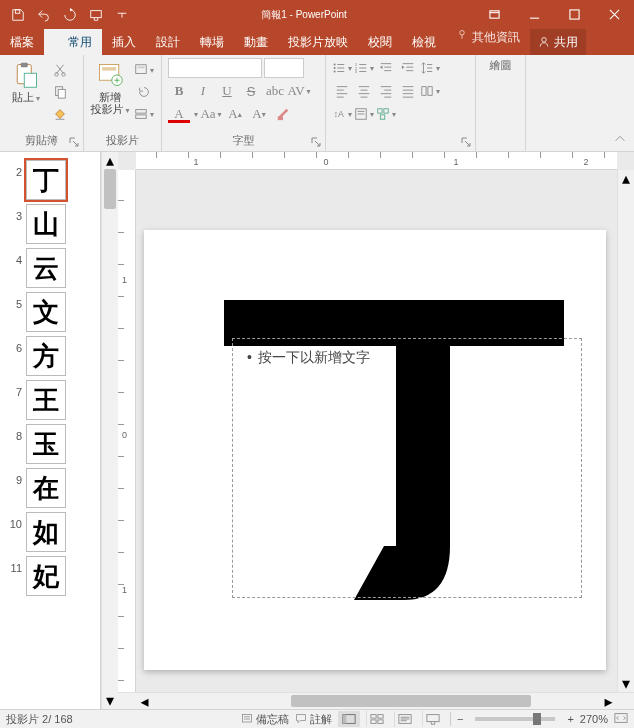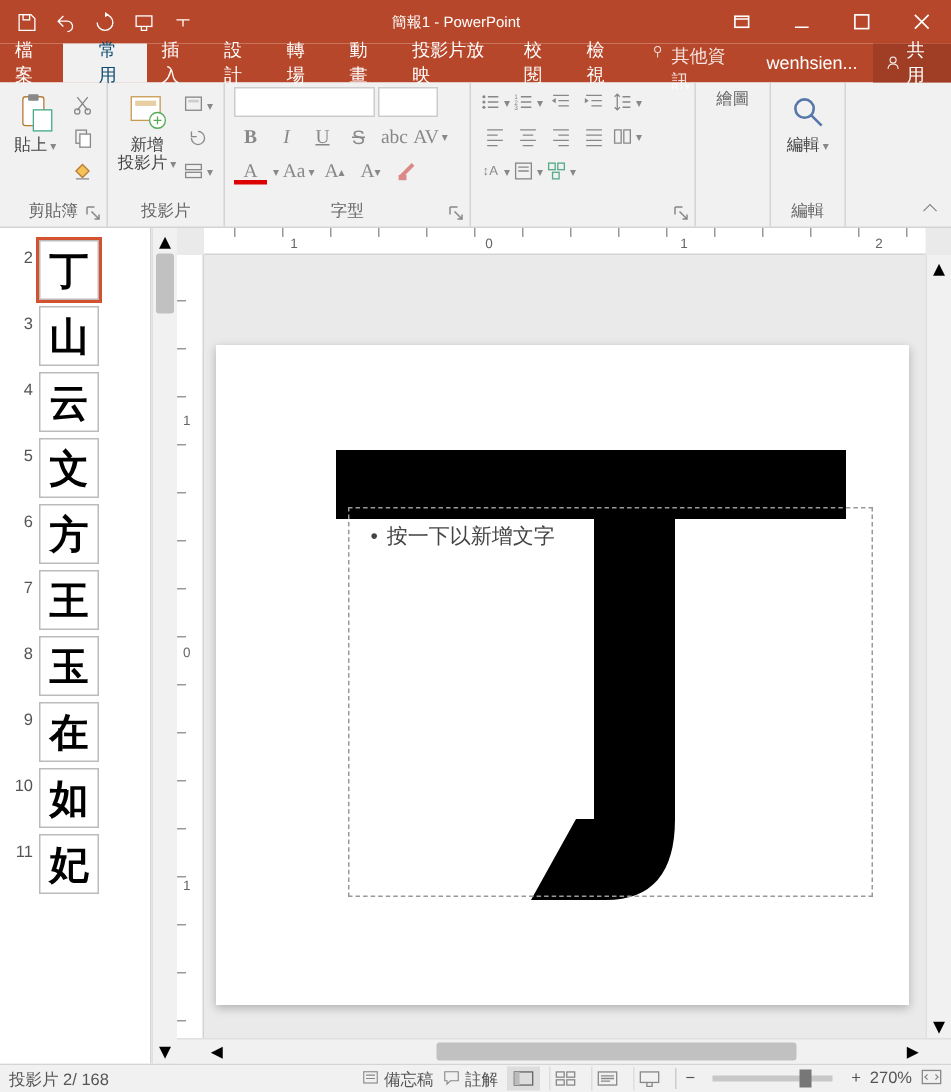--- a/index.html
+++ b/index.html
@@ -141,33 +141,32 @@
   <div class="rtab">投影片放映</div>
   <div class="rtab">校閱</div>
   <div class="rtab">檢視</div>
   <div class="rtab tell">
     <svg width="12" height="12" viewBox="0 0 16 16">
         <circle cx="8" cy="5" r="3" fill="none" stroke="#fff"></circle>
         <path d="M8 8v5" stroke="#fff"></path>
       </svg>
     <span>其他資訊</span>
   </div>
-  <div class="rtab user">wenhsien...</div>
   <div class="rtab share">
     <svg width="12" height="12" viewBox="0 0 16 16">
         <circle cx="8" cy="5" r="3" fill="none" stroke="#fff"></circle>
         <path d="M3 14c0-3 2-5 5-5s5 2 5 5" fill="none" stroke="#fff"></path>
       </svg>
     <span>共用</span>
   </div>
 </div>
 
 <div class="ribbon">
 
-  <div class="rgroup" style="width:72px;">
+  <div class="rgroup" style="width:84px;">
     <div class="rgroup-body">
       <div class="bigbtn">
         <svg viewBox="0 0 32 32">
             <rect x="6" y="4" width="16" height="22" rx="2" fill="#fff" stroke="#b97a3a"></rect>
             <rect x="10" y="2" width="8" height="5" rx="1" fill="#888"></rect>
             <rect x="14" y="14" width="14" height="16" fill="#fff" stroke="#4a8"></rect>
           </svg>
         <div class="bigbtn-label"><span>貼上</span><span class="dd">▾</span></div>
       </div>
       <div class="minicol">
@@ -376,32 +375,20 @@
         <svg viewBox="0 0 10 10">
           <path d="M1 1h5M1 1v5M4 4l5 5M9 6v3H6"></path>
         </svg>
       </div>
   </div>
 
   <div class="rgroup" style="width:50px;">
     <div class="rgroup-label">繪圖</div>
   </div>
 
-  <div class="rgroup" style="width:50px;">
-    <div class="rgroup-body">
-      <div class="bigbtn">
-        <svg viewBox="0 0 32 32">
-            <circle cx="13" cy="13" r="7" fill="none" stroke="#57a" stroke-width="2"></circle>
-            <path d="M18 18l8 8" stroke="#57a" stroke-width="2"></path>
-          </svg>
-        <div class="bigbtn-label"><span>編輯</span><span class="dd">▾</span></div>
-      </div>
-    </div>
-    <div class="rgroup-label">編輯</div>
-  </div>
   <div style="flex:1;position:relative;">
     <div style="position:absolute;right:4px;bottom:2px;" class="minibtn">
         <svg viewBox="0 0 16 16">
           <path d="M3 10l5-5 5 5" fill="none" stroke="#888"></path>
         </svg>
       </div>
   </div>
 </div>
 
 <div class="workspace">

